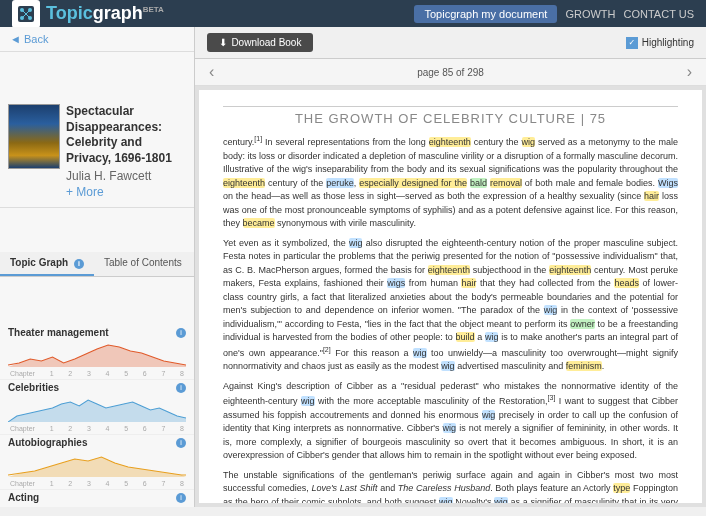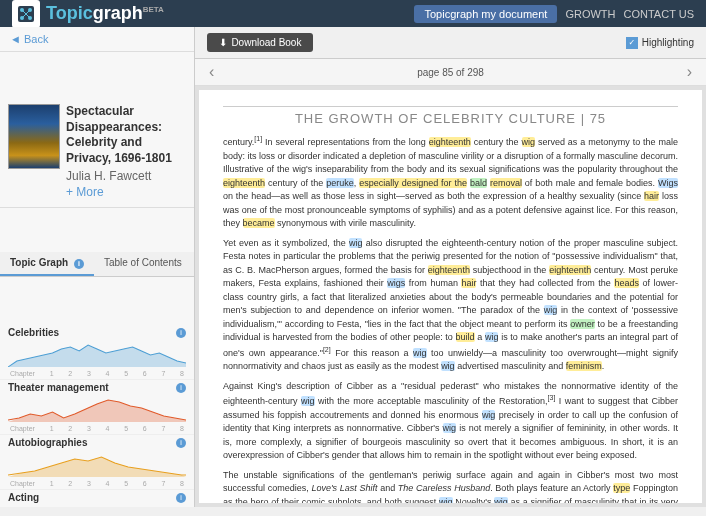--- a/index.html
+++ b/index.html
@@ -359,20 +359,42 @@
 
     <div class="tabs-row">
       <div class="tab-item active">
         <span>Topic Graph</span>
         <span class="tab-info-icon">i</span>
       </div>
       <div class="tab-item">Table of Contents</div>
     </div>
 
     <div class="topic-list">
+
+      <div class="topic-item">
+        <div class="topic-header">
+          <span class="topic-name">Theater management</span>
+          <span class="topic-info-icon">i</span>
+        </div>
+        <svg class="mini-chart" viewBox="0 0 160 28" preserveAspectRatio="none">
+          <polyline points="0,26 10,24 20,20 30,22 40,18 50,24 60,20 70,15 80,10 90,6 100,8 110,12 120,14 130,18 140,22 150,24 160,26" fill="none" stroke="#e05b2b" stroke-width="1"></polyline>
+          <polygon points="0,28 10,24 20,20 30,22 40,18 50,24 60,20 70,15 80,10 90,6 100,8 110,12 120,14 130,18 140,22 150,24 160,26 160,28" fill="rgba(224,91,43,0.3)"></polygon>
+        </svg>
+        <div class="chapter-labels">
+          <span>Chapter</span>
+          <span>1</span>
+            <span>2</span>
+            <span>3</span>
+            <span>4</span>
+            <span>5</span>
+            <span>6</span>
+            <span>7</span>
+            <span>8</span>
+        </div>
+      </div>
 
       <div class="topic-item">
         <div class="topic-header">
           <span class="topic-name">Celebrities</span>
           <span class="topic-info-icon">i</span>
         </div>
         <svg class="mini-chart" viewBox="0 0 160 28" preserveAspectRatio="none">
           <polyline points="0,28 8,22 16,20 24,18 32,16 40,14 48,10 56,8 64,12 72,6 80,10 88,14 96,12 104,10 112,8 120,12 128,16 136,14 144,18 152,22 160,24" fill="none" stroke="#4e9fd4" stroke-width="1"></polyline>
           <polygon points="0,28 8,22 16,20 24,18 32,16 40,14 48,10 56,8 64,12 72,6 80,10 88,14 96,12 104,10 112,8 120,12 128,16 136,14 144,18 152,22 160,24 160,28" fill="rgba(78,159,212,0.3)"></polygon>
         </svg>
@@ -384,42 +406,20 @@
             <span>4</span>
             <span>5</span>
             <span>6</span>
             <span>7</span>
             <span>8</span>
         </div>
       </div>
 
       <div class="topic-item">
         <div class="topic-header">
-          <span class="topic-name">Theater management</span>
-          <span class="topic-info-icon">i</span>
-        </div>
-        <svg class="mini-chart" viewBox="0 0 160 28" preserveAspectRatio="none">
-          <polyline points="0,26 10,24 20,20 30,22 40,18 50,24 60,20 70,15 80,10 90,6 100,8 110,12 120,14 130,18 140,22 150,24 160,26" fill="none" stroke="#e05b2b" stroke-width="1"></polyline>
-          <polygon points="0,28 10,24 20,20 30,22 40,18 50,24 60,20 70,15 80,10 90,6 100,8 110,12 120,14 130,18 140,22 150,24 160,26 160,28" fill="rgba(224,91,43,0.3)"></polygon>
-        </svg>
-        <div class="chapter-labels">
-          <span>Chapter</span>
-          <span>1</span>
-            <span>2</span>
-            <span>3</span>
-            <span>4</span>
-            <span>5</span>
-            <span>6</span>
-            <span>7</span>
-            <span>8</span>
-        </div>
-      </div>
-
-      <div class="topic-item">
-        <div class="topic-header">
           <span class="topic-name">Autobiographies</span>
           <span class="topic-info-icon">i</span>
         </div>
         <svg class="mini-chart" viewBox="0 0 160 28" preserveAspectRatio="none">
           <polyline points="0,26 12,24 24,22 36,18 48,14 60,10 72,12 84,8 96,14 108,18 120,20 132,22 144,24 156,26 160,26" fill="none" stroke="#e8a020" stroke-width="1"></polyline>
           <polygon points="0,28 12,24 24,22 36,18 48,14 60,10 72,12 84,8 96,14 108,18 120,20 132,22 144,24 156,26 160,28" fill="rgba(232,160,32,0.3)"></polygon>
         </svg>
         <div class="chapter-labels">
           <span>Chapter</span>
           <span>1</span>

